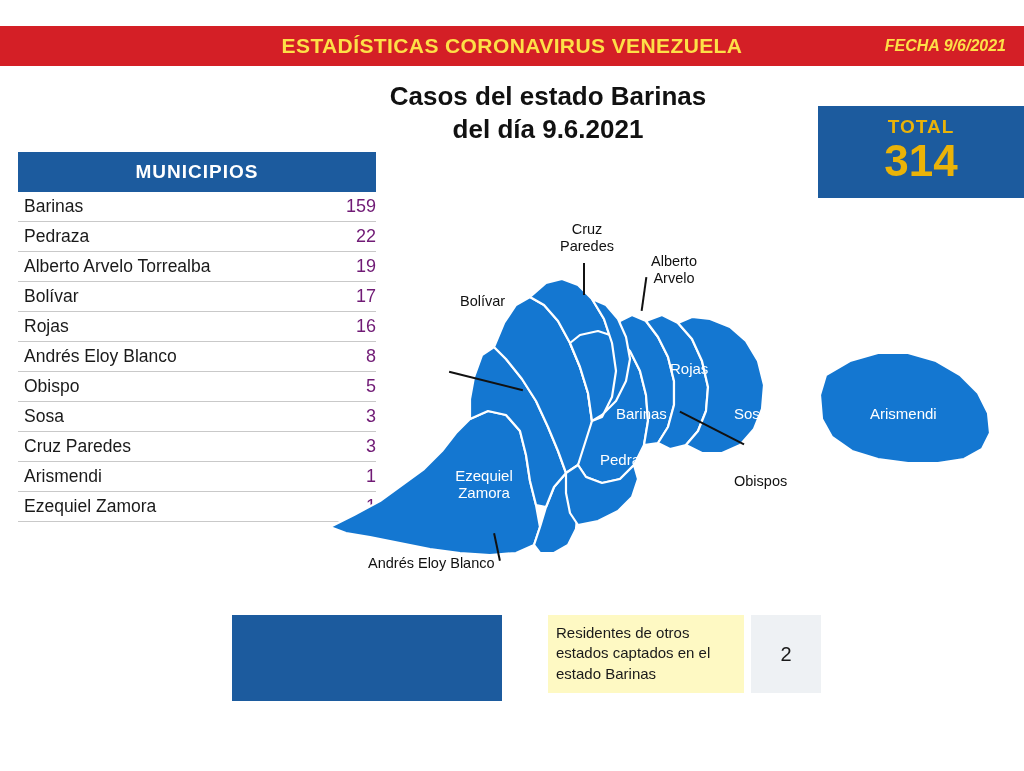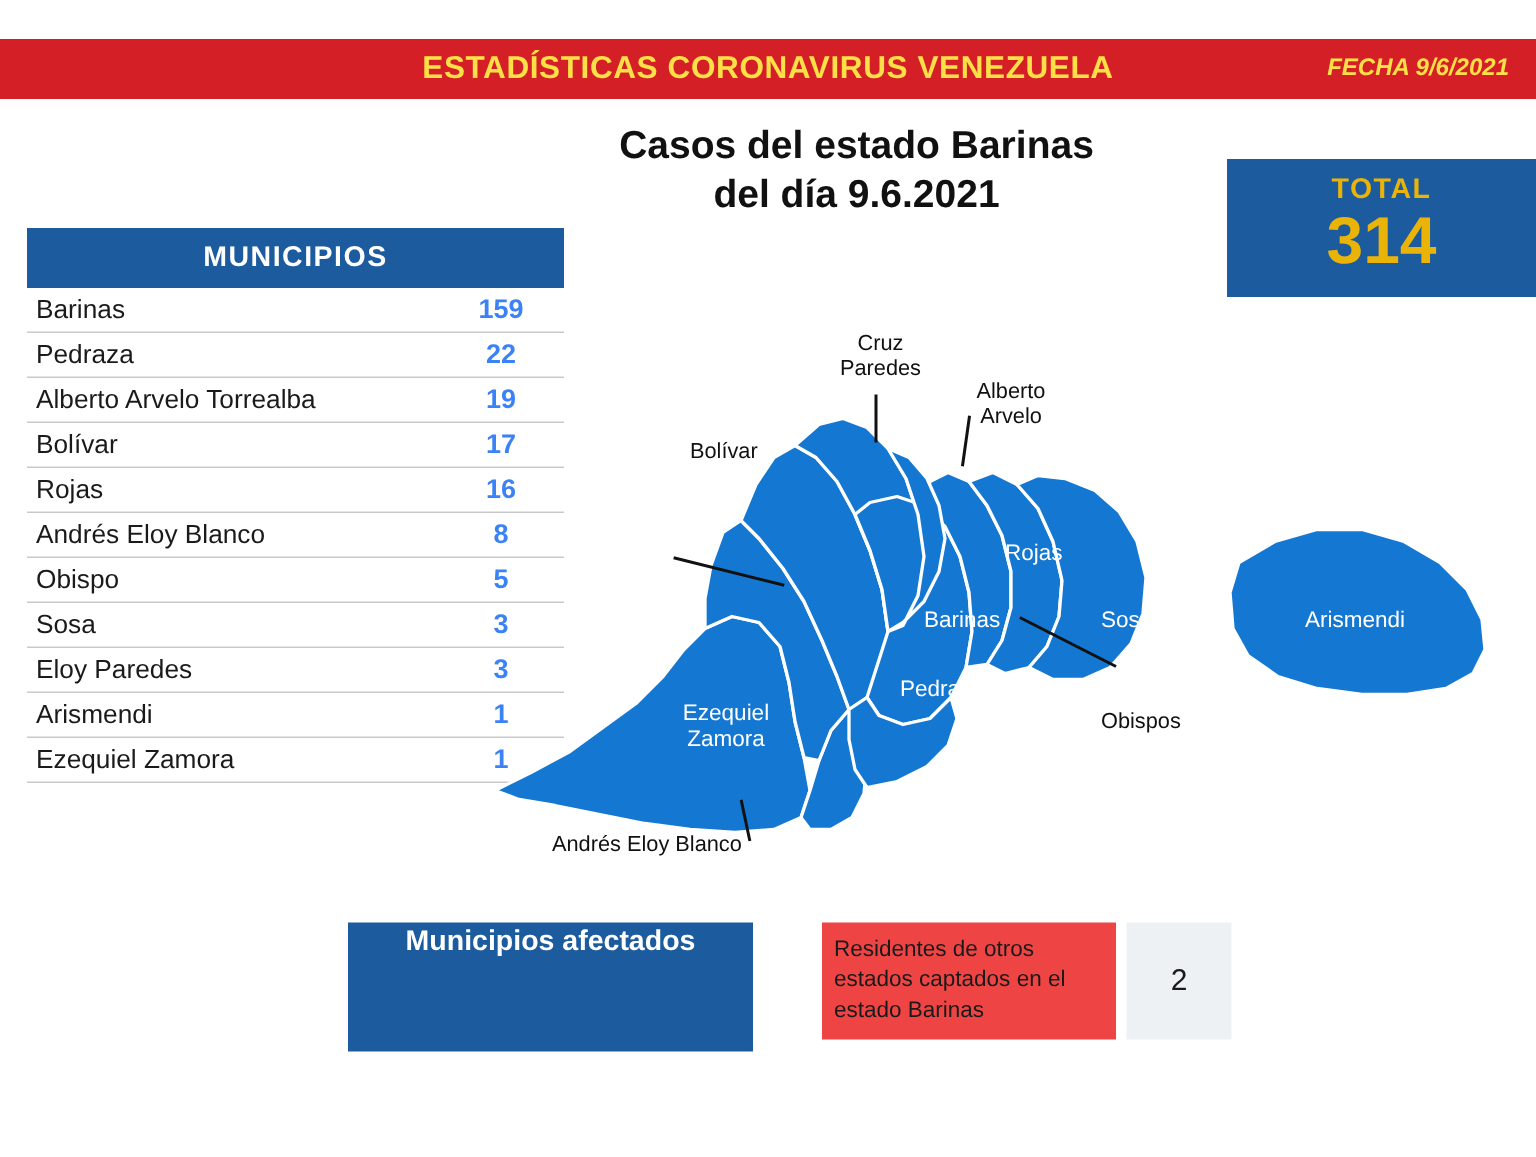--- a/index.html
+++ b/index.html
@@ -46,21 +46,21 @@
     line-height: 40px;
     font-size: 16px;
     font-weight: bold;
     font-style: italic;
   }
 
   
   .main-heading {
     position: absolute;
     top: 80px;
-    left: 311px;
+    left: 288px;
     width: 520px;
     text-align: center;
     font-size: 26px;
     font-weight: bold;
     color: #111111;
     line-height: 1.25;
   }
 
   
   .total-box {
@@ -110,24 +110,24 @@
     border-bottom: 1px solid #c9c9c9;
   }
   .t-name {
     flex: 1;
     padding-left: 6px;
     font-size: 17.5px;
     color: #1a1a1a;
   }
   .t-val {
     width: 84px;
-    text-align: center;
+    text-align: right;
     font-size: 18px;
-    font-weight: bold;
-    color: #3b82f6;
+    font-weight: normal;
+    color: #701a75;
   }
 
   
   .map-area {
     position: absolute;
     left: 330px;
     top: 215px;
     width: 694px;
     height: 360px;
   }
@@ -169,21 +169,21 @@
     font-weight: bold;
     margin-top: 2px;
   }
 
   .residents-box {
     position: absolute;
     left: 548px;
     top: 615px;
     width: 196px;
     height: 78px;
-    background: #ef4444;
+    background: #fef9c3;
     color: #1a1a1a;
     font-size: 15px;
     line-height: 1.35;
     padding: 8px 20px 0 8px;
   }
   .residents-value {
     position: absolute;
     left: 751px;
     top: 615px;
     width: 70px;
@@ -248,21 +248,21 @@
       </div>
       <div class="t-row">
         <div class="t-name">Obispo</div>
         <div class="t-val">5</div>
       </div>
       <div class="t-row">
         <div class="t-name">Sosa</div>
         <div class="t-val">3</div>
       </div>
       <div class="t-row">
-        <div class="t-name">Eloy Paredes</div>
+        <div class="t-name">Cruz Paredes</div>
         <div class="t-val">3</div>
       </div>
       <div class="t-row">
         <div class="t-name">Arismendi</div>
         <div class="t-val">1</div>
       </div>
       <div class="t-row">
         <div class="t-name">Ezequiel Zamora</div>
         <div class="t-val">1</div>
       </div>
@@ -333,17 +333,16 @@
     <div>Ezequiel</div>
     <div>Zamora</div>
   </div>
 
   <div class="map-label" style="left:404px; top:258px;">Obispos</div>
 
   <div class="map-label" style="left:38px; top:340px;">Andrés Eloy Blanco</div>
 </div>
 
 <div class="affected-box">
-  <div class="affected-sub">Municipios afectados</div>
 </div>
 
 <div class="residents-box">Residentes de otros estados captados en el estado Barinas</div>
 <div class="residents-value">2</div>
 
 </body></html>

